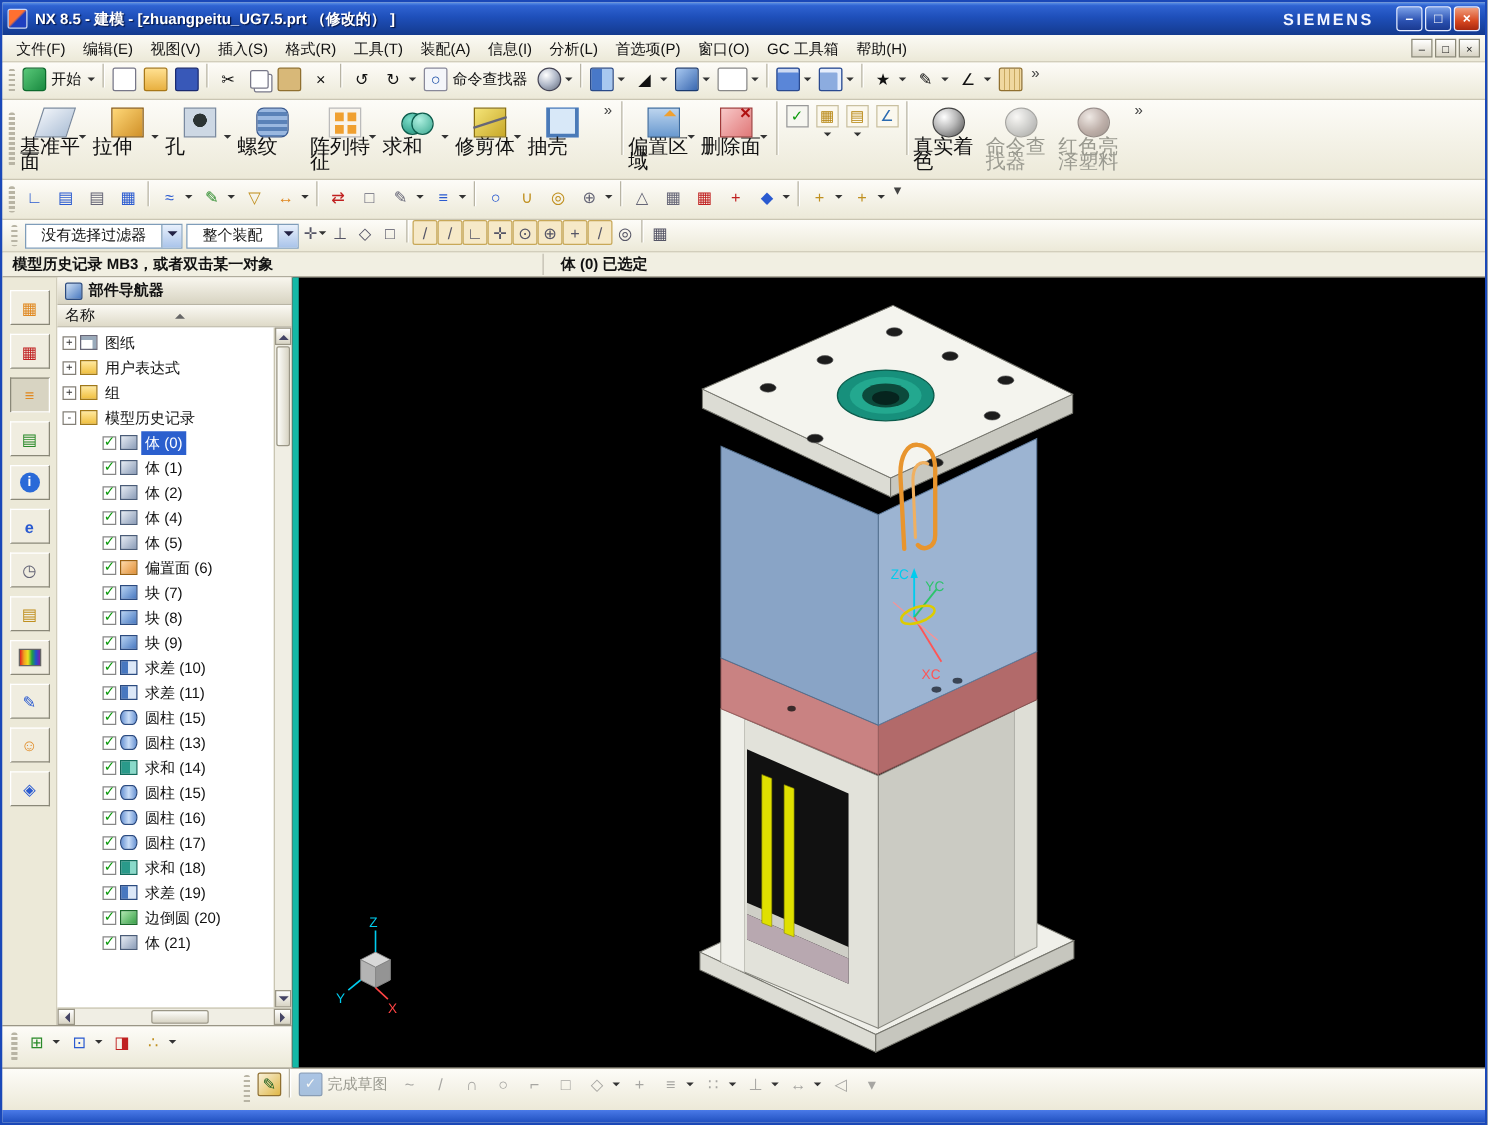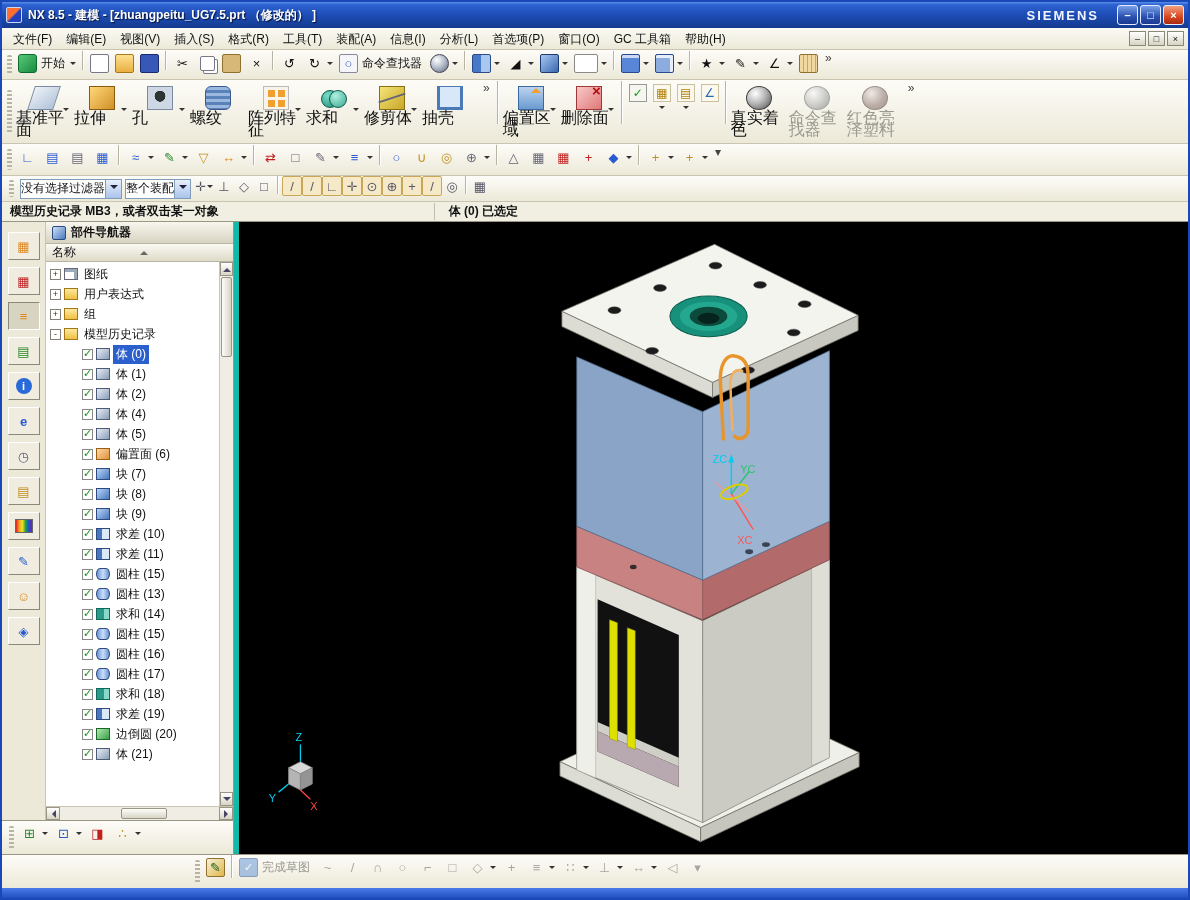--- a/index.html
+++ b/index.html
@@ -77,21 +77,21 @@
 .ic-viewbox{background:#fff;border:1px solid #888;width:24px}
 .ic-window-blue{background:#5a86d8;border:1px solid #2a4a90;box-shadow:inset 0 3px 0 #cdd9f2}
 .ic-window-stack{background:#8cacdf;border:1px solid #2a4a90;box-shadow:inset -3px 3px 0 #e6eefc}
 .ic-ruler{background:repeating-linear-gradient(90deg,#f0d8a0 0 3px,#c8a860 3px 4px);border:1px solid #907030}
 .ic-check-green{background:#f6f6f0;border:1px solid #999;color:#0a9a0a;font-weight:bold}
 .ic-grid-gold,.ic-layer-gold{color:#b5820a;border:1px solid #c9c0a0;background:#fbf8ee}
 .ic-csys-small{color:#2a6ab0;border:1px solid #c9c0a0;background:#fbf8ee}
 
 .selbar{height:26px;flex:none;display:flex;align-items:center;gap:3px;background:linear-gradient(180deg,#fdfcf8,#ece9d8);border-bottom:1px solid #c9c5b2;padding:0 4px}
 .combo{display:flex;align-items:center;height:20px;background:#fff;border:1px solid #7f9db9}
-.combo-text{padding:0 0;white-space:nowrap}
+.combo-text{padding:0 12px;white-space:nowrap}
 .combo-arrow{width:16px;height:100%;background:linear-gradient(180deg,#e8f0fc,#aac4ea);border-left:1px solid #7f9db9;display:flex;align-items:center;justify-content:center}
 .combo-arrow::after{content:"";width:0;height:0;border:4px solid transparent;border-top-color:#224}
 .snapbtn{width:20px;height:20px;display:flex;align-items:center;justify-content:center;color:#556;font-size:12px;border:1px solid transparent;border-radius:2px}
 .snapbtn.pressed{background:#f6e9c8;border-color:#c8a858}
 
 .promptbar{height:20px;flex:none;display:flex;align-items:center;background:#f1efe2;border-bottom:1px solid #9a9686;padding-left:8px;font-weight:bold}
 .prompt-status{margin-left:215px;border-left:1px solid #c0bcae;padding-left:14px}
 
 .main{flex:1;display:flex;min-height:0}
 .leftcol{width:232px;flex:none;display:flex;flex-direction:column;border-right:1px solid #9a9686}

